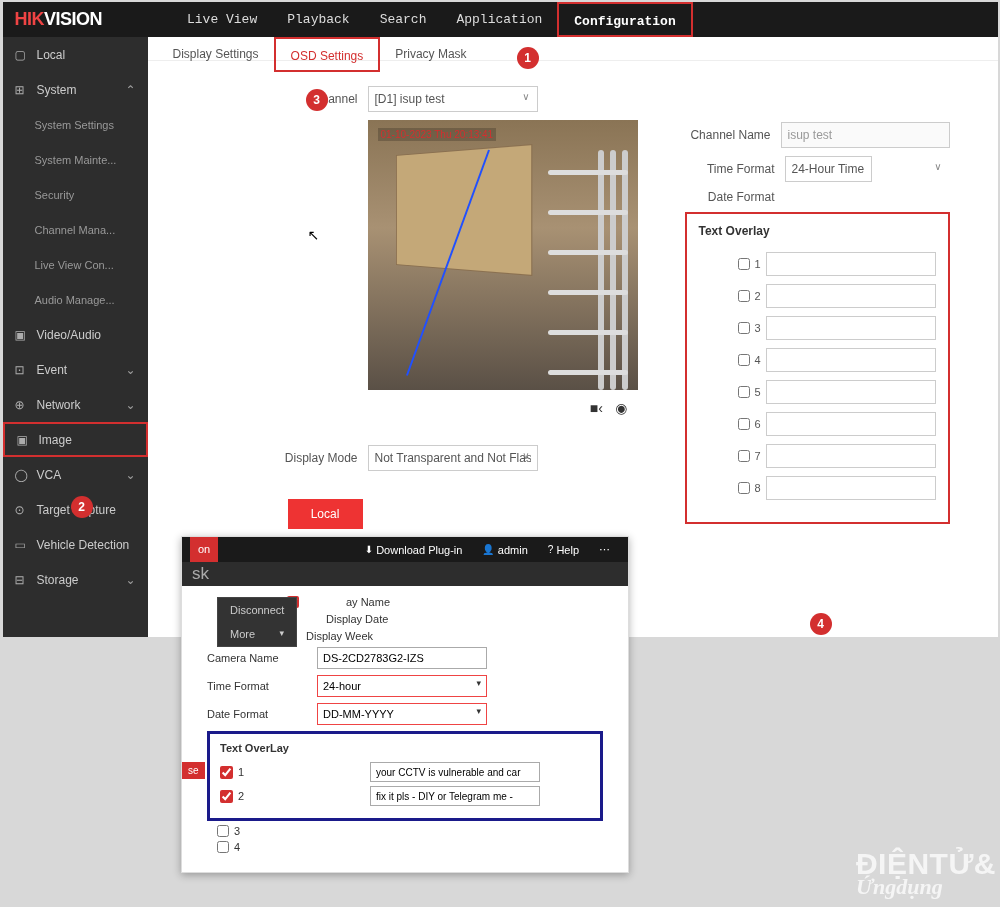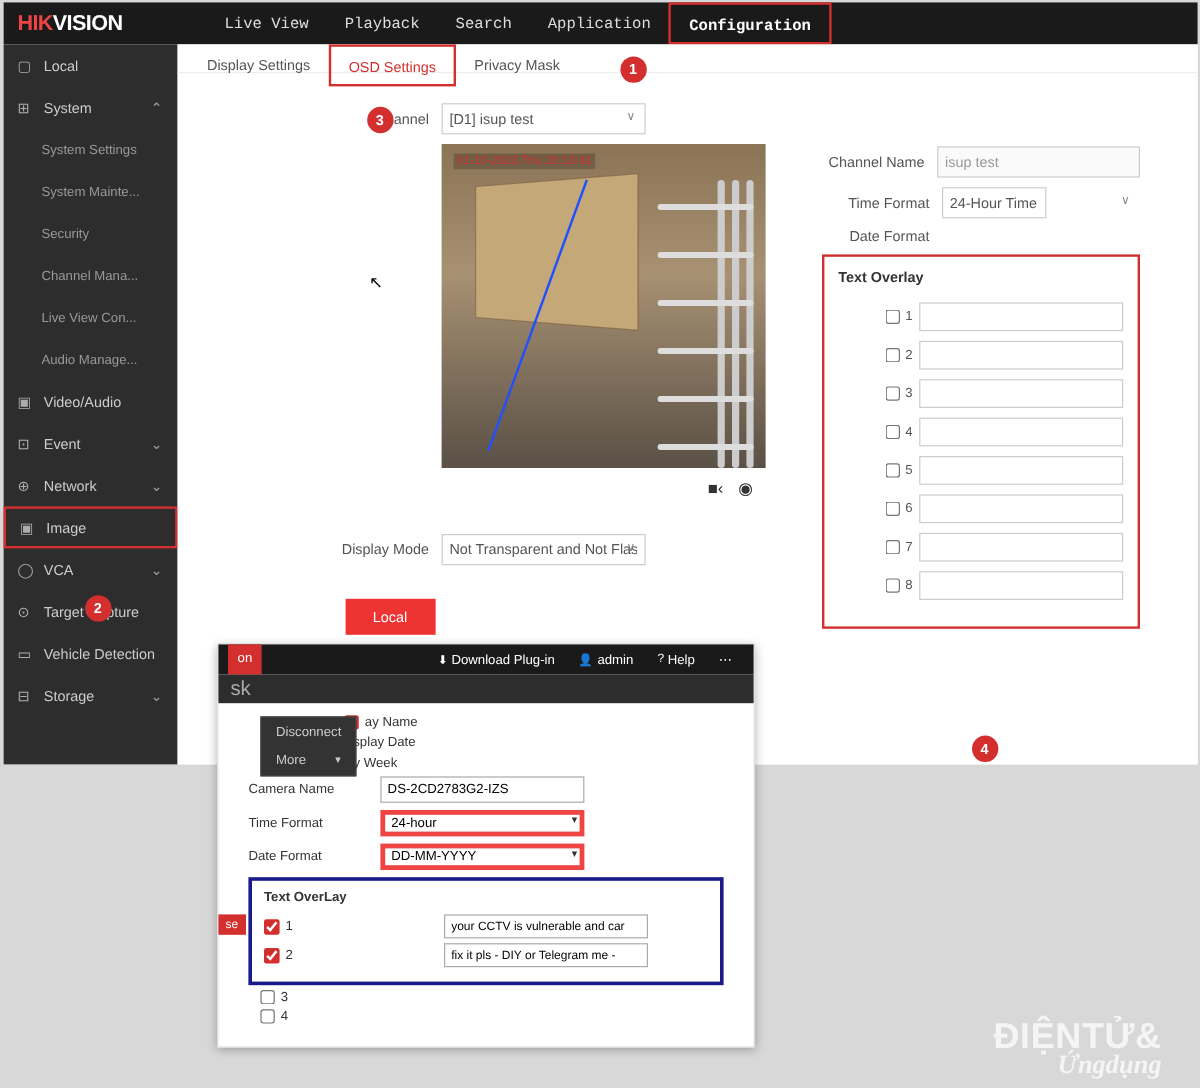--- a/index.html
+++ b/index.html
@@ -78,40 +78,40 @@
     .secondary-panel { position: absolute; top: 536px; left: 181px; width: 448px; background: #fff; border: 1px solid #ddd; z-index: 20; box-shadow: 0 2px 8px rgba(0,0,0,0.3); }
     .sec-header { background: #1a1a1a; height: 25px; display: flex; color: #fff; font-size: 11px; padding: 0 8px; }
     .sec-header-left { background: #d32f2f; padding: 0 8px; height: 100%; line-height: 25px; margin-right: auto; }
     .sec-header-item { margin: 0 10px; display: flex; align-items: center; }
     .sec-header-item .icon { margin-right: 3px; font-size: 10px; }
     .sec-sub-header { background: #2d2d2d; height: 24px; color: #aaa; font-size: 17px; padding: 0 10px; line-height: 24px; }
     .sec-dropdown { position: absolute; top: 60px; left: 35px; background: #333; border: 1px solid #444; width: 80px; z-index: 5; }
     .sec-dropdown div { color: #ccc; font-size: 11px; padding: 6px 12px; cursor: pointer; }
     .sec-body { padding: 10px 25px 15px; position: relative; }
     .sec-checks { margin-left: 40px; }
-    .sec-check-row { margin-bottom: 5px; font-size: 11px; color: #333; display: flex; align-items: center; }
+    .sec-check-row { margin-bottom: 5px; font-size: 11px; color: #333; display: flex; align-items: center; gap: 42px; }
     .sec-check-row input { margin-right: 5px; accent-color: #d32f2f; width: 12px; height: 12px; }
     .sec-field-row { display: flex; align-items: center; margin-bottom: 6px; }
     .sec-field-label { width: 110px; font-size: 11px; color: #333; }
     .sec-field-input { width: 170px; height: 22px; border: 1px solid #aaa; font-size: 11px; padding: 0 5px; }
-    .sec-field-select { width: 170px; height: 22px; border: 4px solid #ef4444; font-size: 11px; padding: 0 5px; background: #fff; appearance: none; }
+    .sec-field-select { width: 170px; height: 22px; border: 1px solid #ef4444; font-size: 11px; padding: 0 5px; background: #fff; appearance: none; }
     .sec-select-wrap { position: relative; width: 170px; }
     .sec-select-wrap::after { content: '▾'; position: absolute; right: 6px; top: 3px; font-size: 9px; color: #333; pointer-events: none; }
     .sec-overlay-box { border: 3px solid #1a1a8a; padding: 8px 10px; margin-top: 6px; }
     .sec-overlay-title { font-size: 11px; font-weight: bold; color: #333; margin-bottom: 8px; }
     .sec-overlay-row { display: flex; align-items: center; margin-bottom: 4px; }
     .sec-overlay-check { margin-right: 5px; accent-color: #d32f2f; }
     .sec-overlay-num { font-size: 11px; color: #333; width: 12px; }
     .sec-overlay-input { width: 170px; height: 20px; border: 1px solid #aaa; font-size: 10px; padding: 0 5px; margin-left: 120px; }
     .below-rows { margin-top: 4px; }
     .below-row { display: flex; align-items: center; margin-bottom: 4px; padding-left: 10px; }
     .below-check { margin-right: 5px; width: 12px; height: 12px; }
     .below-num { font-size: 11px; color: #333; }
     
-    .watermark { position: absolute; bottom: 10px; right: 32px; font-size: 28px; color: rgba(255,255,255,0.75); font-weight: bold; text-align: right; line-height: 0.9; z-index: 50; pointer-events: none; }
+    .watermark { position: absolute; bottom: 10px; right: 4px; font-size: 28px; color: rgba(255,255,255,0.75); font-weight: bold; line-height: 0.9; z-index: 50; pointer-events: none; }
     .watermark .line1 { font-size: 30px; font-weight: 800; letter-spacing: 0.5px; }
     .watermark .line2 { font-size: 22px; font-style: italic; font-family: 'Times New Roman', serif; }
   </style>
 </head>
 <body>
 
 <div class="app-container">
   <div class="top-bar">
     <div class="logo"><span style="color:#ef4444">HIK</span><span>VISION</span></div>
     <div class="main-nav">

